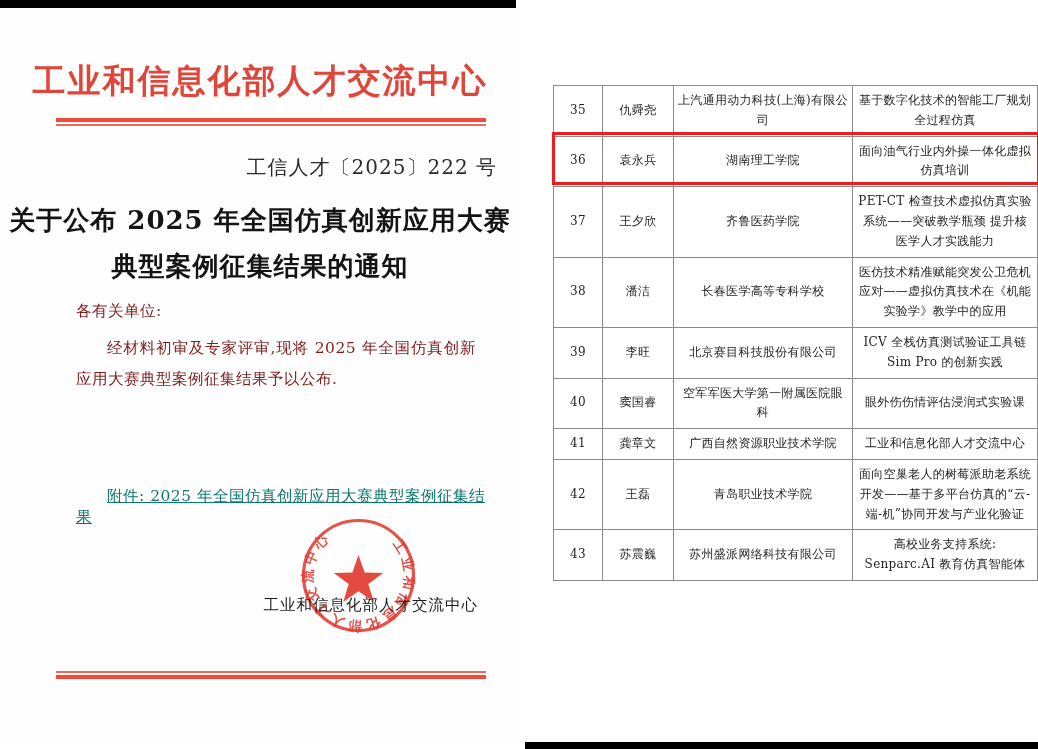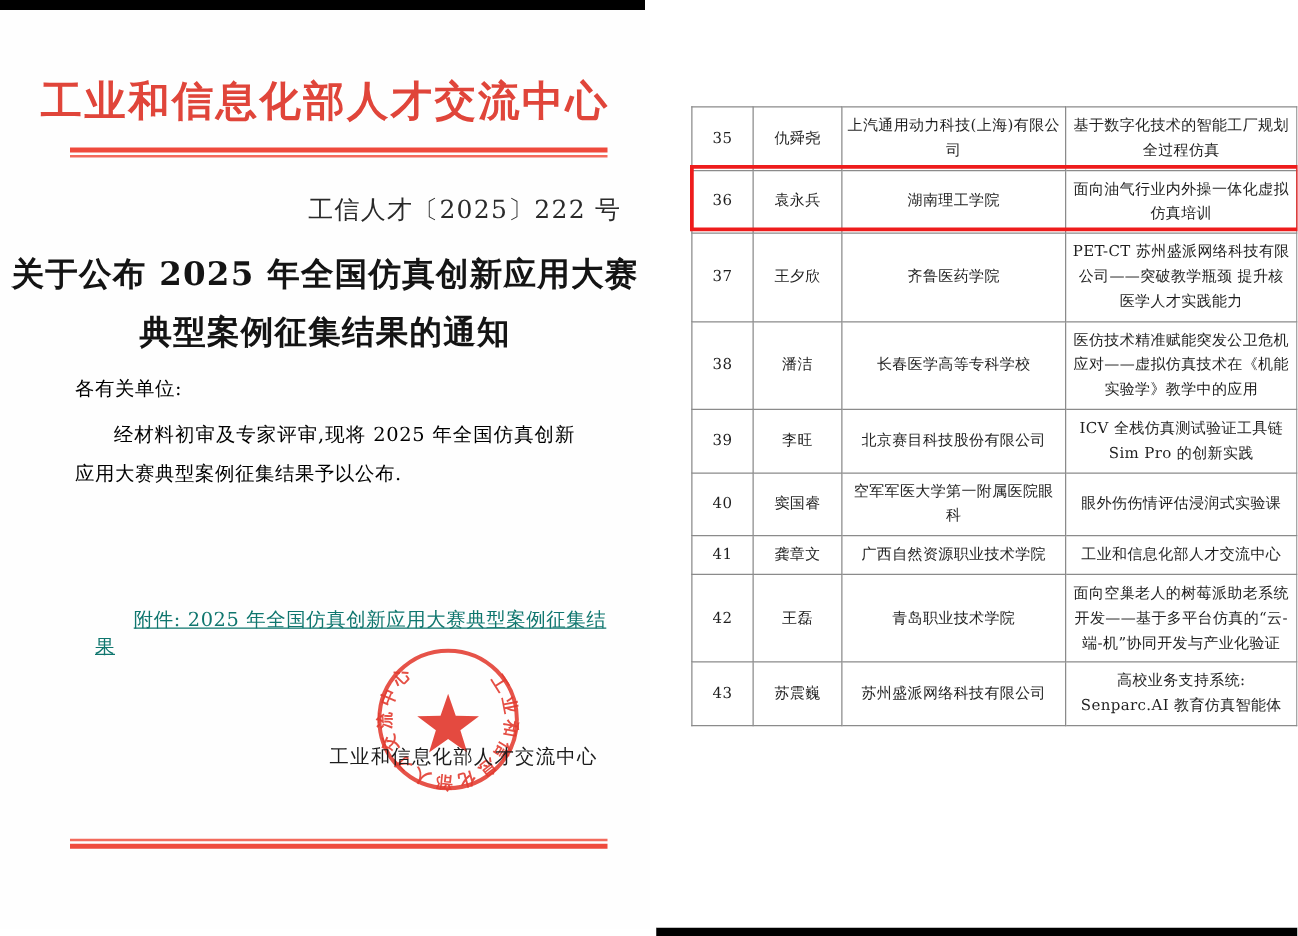--- a/index.html
+++ b/index.html
@@ -91,25 +91,25 @@
     font-size: 26px;
     font-weight: bold;
     color: #141414;
     line-height: 1.75;
     letter-spacing: 1px;
   }
   .doc-title .line { display: block; }
 
   .doc-body {
     position: absolute;
-    left: 60px; top: 288px;
+    left: 76px; top: 288px;
     width: 400px;
     font-family: "DejaVu Serif", "Liberation Serif", serif;
     font-size: 15.5px;
-    color: #000000;
+    color: #7f1d1d;
     line-height: 2.0;
     text-align: justify;
     letter-spacing: 0.5px;
   }
   .doc-body p { margin: 0 0 6px 0; }
   .doc-body p.indent { text-indent: 2em; }
 
   .doc-attachment {
     position: absolute;
     left: 76px; top: 478px;
@@ -250,21 +250,21 @@
       <tr>
         <td class="col-idx">36</td>
         <td class="col-name">袁永兵</td>
         <td class="col-org">湖南理工学院</td>
         <td class="col-title">面向油气行业内外操一体化虚拟仿真培训</td>
       </tr>
       <tr>
         <td class="col-idx">37</td>
         <td class="col-name">王夕欣</td>
         <td class="col-org">齐鲁医药学院</td>
-        <td class="col-title">PET-CT 苏州盛派网络科技有限公司——突破教学瓶颈 提升核医学人才实践能力</td>
+        <td class="col-title">PET-CT 检查技术虚拟仿真实验系统——突破教学瓶颈 提升核医学人才实践能力</td>
       </tr>
       <tr>
         <td class="col-idx">38</td>
         <td class="col-name">潘洁</td>
         <td class="col-org">长春医学高等专科学校</td>
         <td class="col-title">医仿技术精准赋能突发公卫危机应对——虚拟仿真技术在《机能实验学》教学中的应用</td>
       </tr>
       <tr>
         <td class="col-idx">39</td>
         <td class="col-name">李旺</td>

